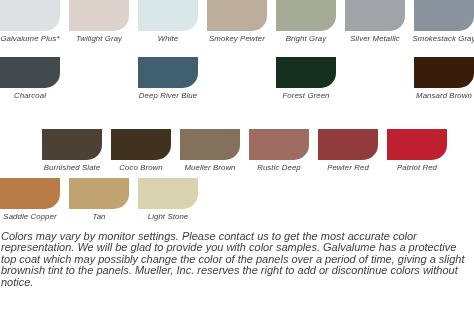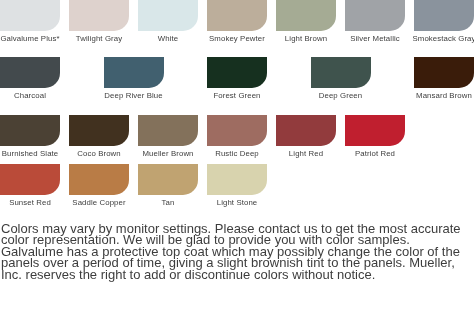--- a/index.html
+++ b/index.html
@@ -14,31 +14,32 @@
     font-family: "Liberation Sans", sans-serif;
     color: #3b3b3b;
     -webkit-font-smoothing: antialiased;
   }
   #chart {
     position: relative;
     width: 474px;
     height: 268px;
     box-sizing: border-box;
     padding: 0;
+    font-style: italic;
   }
   .swatch-row {
     display: flex;
     flex-direction: row;
     align-items: flex-start;
     width: 474px;
     box-sizing: border-box;
   }
   .row-1 { margin-top: 0px; }
   .row-2 { margin-top: 1px; justify-content: space-between; }
-  .row-3 { margin-top: 1px; }
+  .row-3 { margin-top: 15px; padding-left: 42px; }
   .row-4 { margin-top: 1px; }
 
   .swatch-cell {
     width: 60px;
     margin-right: 9px;
     display: flex;
     flex-direction: column;
     align-items: center;
     flex: 0 0 auto;
   }
@@ -60,23 +61,23 @@
     text-align: center;
     color: #3d3d3d;
     letter-spacing: 0.1px;
     width: 66px;
   }
   .row-spacer-1 { height: 13px; }
   .row-spacer-2 { height: 13px; }
   .row-spacer-3 { height: 5px; }
 
   .disclaimer {
-    margin-top: 15px;
+    margin-top: 9px;
     padding: 0 2px 0 1px;
-    font-size: 13px;
+    font-size: 11px;
     line-height: 11.6px;
     color: #3d3d3d;
     text-align: left;
     width: 472px;
     box-sizing: border-box;
   }
 </style>
 </head>
 <body>
 
@@ -94,21 +95,21 @@
     <div class="swatch-cell">
       <span class="chip pale" style="background-color: rgb(217, 231, 233);"></span>
       <span class="chip-label">White</span>
     </div>
     <div class="swatch-cell">
       <span class="chip" style="background-color: rgb(188, 174, 155);"></span>
       <span class="chip-label">Smokey Pewter</span>
     </div>
     <div class="swatch-cell">
       <span class="chip" style="background-color: rgb(165, 171, 148);"></span>
-      <span class="chip-label">Light Brown</span>
+      <span class="chip-label">Bright Gray</span>
     </div>
     <div class="swatch-cell">
       <span class="chip" style="background-color: rgb(160, 163, 167);"></span>
       <span class="chip-label">Silver Metallic</span>
     </div>
     <div class="swatch-cell">
       <span class="chip" style="background-color: rgb(138, 147, 157);"></span>
       <span class="chip-label">Smokestack Gray</span>
     </div>
   </div>
@@ -120,24 +121,20 @@
       <span class="chip" style="background-color: rgb(67, 74, 77);"></span>
       <span class="chip-label">Charcoal</span>
     </div>
     <div class="swatch-cell">
       <span class="chip" style="background-color: rgb(65, 96, 111);"></span>
       <span class="chip-label">Deep River Blue</span>
     </div>
     <div class="swatch-cell">
       <span class="chip" style="background-color: rgb(22, 48, 31);"></span>
       <span class="chip-label">Forest Green</span>
-    </div>
-    <div class="swatch-cell">
-      <span class="chip" style="background-color: rgb(63, 83, 77);"></span>
-      <span class="chip-label">Deep Green</span>
     </div>
     <div class="swatch-cell">
       <span class="chip" style="background-color: rgb(58, 28, 10);"></span>
       <span class="chip-label">Mansard Brown</span>
     </div>
   </div>
 
   <div class="row-spacer-2"></div>
 
   <div class="swatch-row row-3">
@@ -152,35 +149,31 @@
     <div class="swatch-cell">
       <span class="chip" style="background-color: rgb(131, 113, 91);"></span>
       <span class="chip-label">Mueller Brown</span>
     </div>
     <div class="swatch-cell">
       <span class="chip" style="background-color: rgb(158, 108, 97);"></span>
       <span class="chip-label">Rustic Deep</span>
     </div>
     <div class="swatch-cell">
       <span class="chip" style="background-color: rgb(146, 59, 61);"></span>
-      <span class="chip-label">Light Red</span>
+      <span class="chip-label">Pewter Red</span>
     </div>
     <div class="swatch-cell">
       <span class="chip" style="background-color: rgb(192, 31, 47);"></span>
       <span class="chip-label">Patriot Red</span>
     </div>
   </div>
 
   <div class="row-spacer-3"></div>
 
   <div class="swatch-row row-4">
-    <div class="swatch-cell">
-      <span class="chip" style="background-color: rgb(186, 75, 57);"></span>
-      <span class="chip-label">Sunset Red</span>
-    </div>
     <div class="swatch-cell">
       <span class="chip" style="background-color: rgb(185, 124, 70);"></span>
       <span class="chip-label">Saddle Copper</span>
     </div>
     <div class="swatch-cell">
       <span class="chip" style="background-color: rgb(192, 163, 113);"></span>
       <span class="chip-label">Tan</span>
     </div>
     <div class="swatch-cell">
       <span class="chip" style="background-color: rgb(216, 211, 174);"></span>

